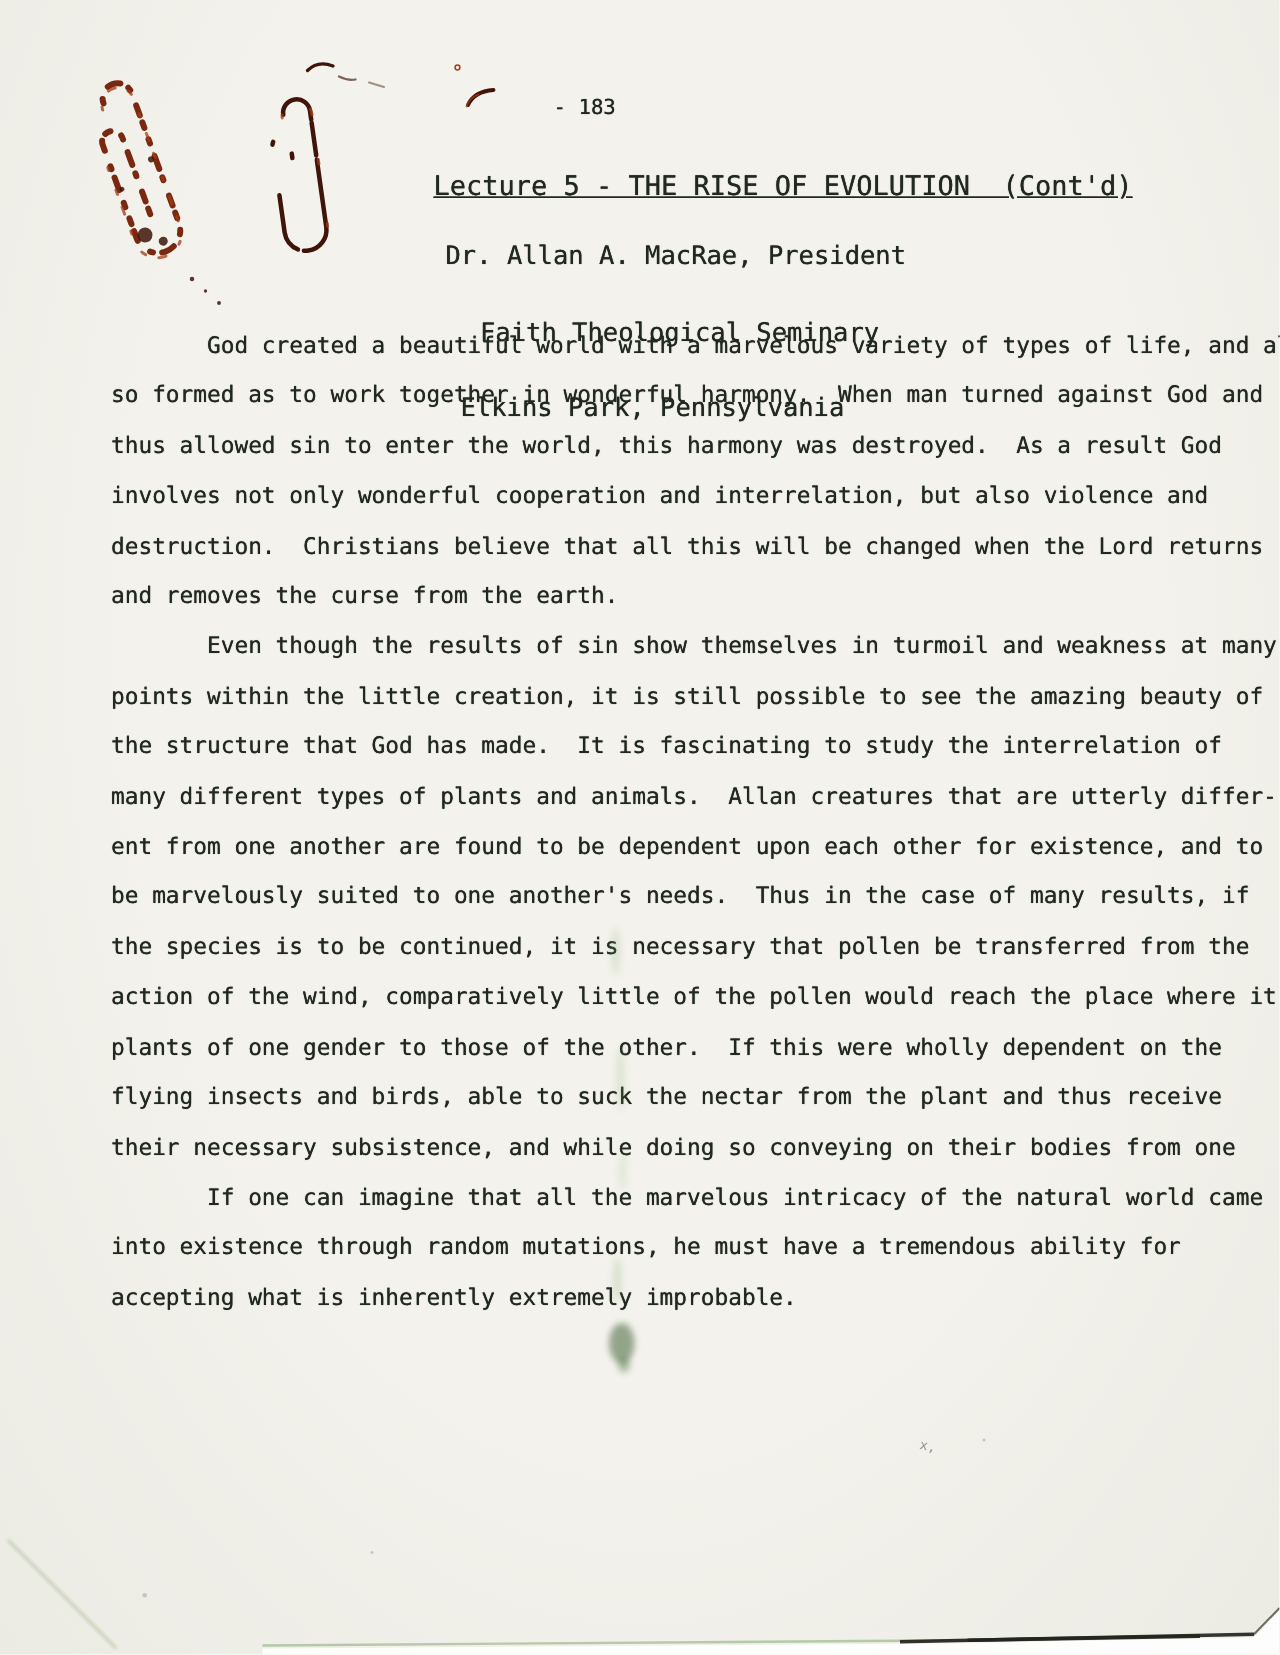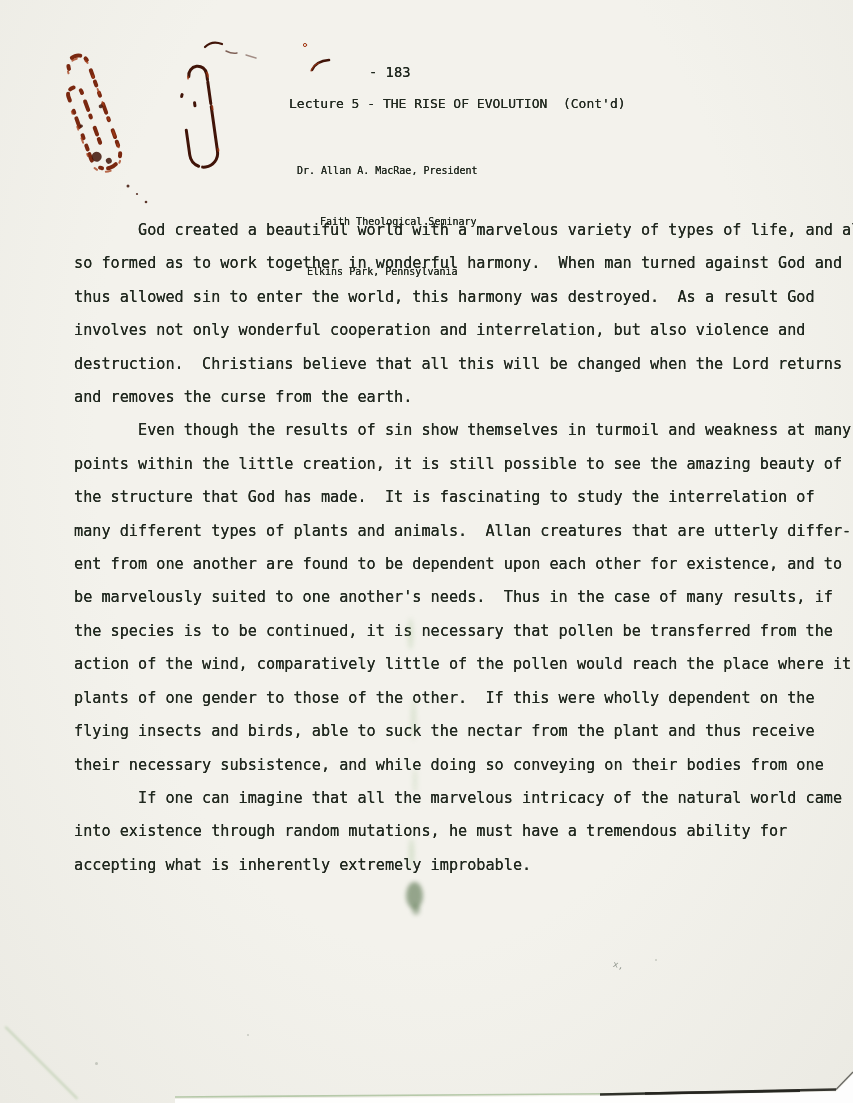--- a/index.html
+++ b/index.html
@@ -5,22 +5,22 @@
   html,body{margin:0;padding:0;}
   body{
     width:853px;height:1103px;overflow:hidden;position:relative;
     background: radial-gradient(ellipse at 50% 38%, var(--paper) 55%, var(--paper-edge) 100%);
     font-family:"DejaVu Sans Mono","Liberation Mono",monospace;
     color:var(--ink);
   }
   .page{position:absolute;inset:0;}
   .txt{position:absolute;white-space:pre;text-shadow:0 0 .5px currentColor;}
   .pagenum{left:369px;top:64px;font-size:13.8px;}
-  .title{left:289px;top:96px;font-size:13px;}
-  .byline{left:297px;top:129px;font-size:10px;line-height:16.9px;}
+  .title{left:289px;top:114px;font-size:18px;text-decoration:underline;}
+  .byline{left:297px;top:129px;font-size:17px;line-height:16.9px;}
   .byline .b2{margin-left:23px;}
   .byline .b3{margin-left:10px;}
   .doc-body{position:absolute;left:43px;top:214px;font-size:15.2px;line-height:33.4px;margin-left:31px;}
   .doc-body .line{white-space:pre;text-shadow:0 0 .5px currentColor;}
   svg{position:absolute;overflow:visible;}
   .clip-right{left:183px;top:66px;transform:rotate(-8deg);}
   .clip-left{left:74px;top:50px;transform:rotate(-20deg);}
   .clip-outline{fill:none;stroke:var(--rust-dark);stroke-width:3;stroke-linecap:round;}
   .clip-broken{fill:none;stroke:var(--rust);stroke-width:4;stroke-linecap:round;}
   .clip-broken2{fill:none;stroke:var(--rust-bright);stroke-width:2;stroke-linecap:round;opacity:.75;}

